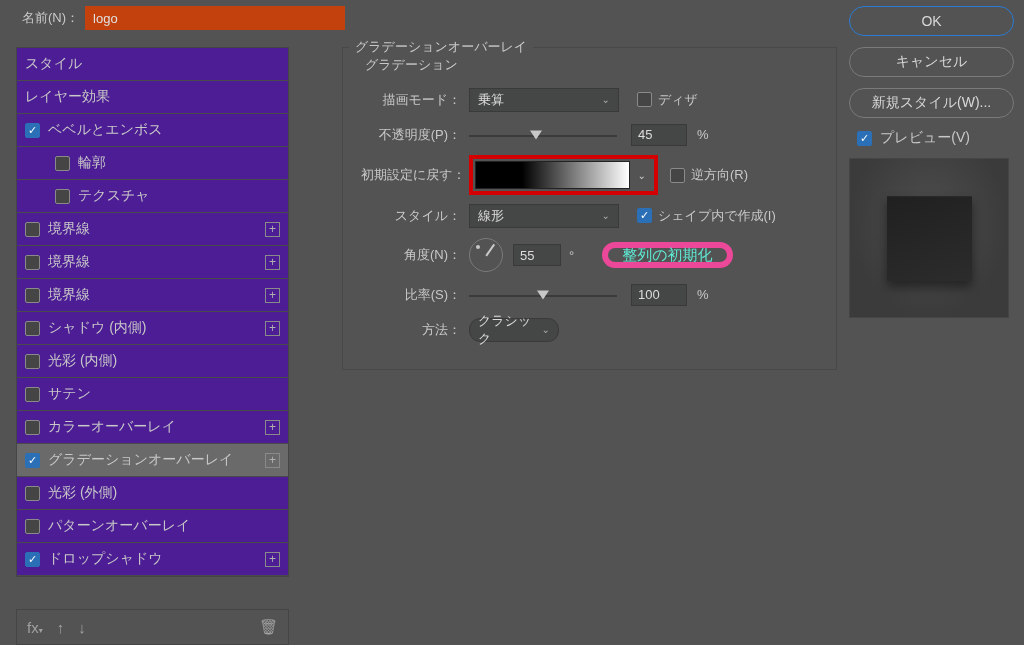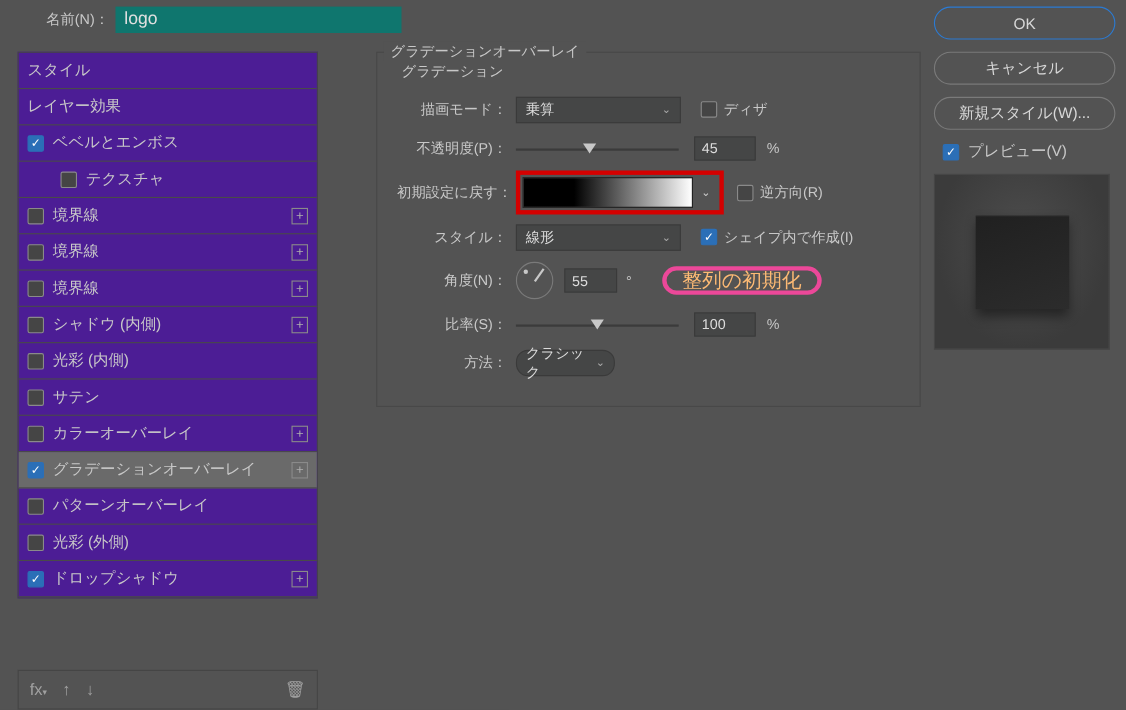--- a/index.html
+++ b/index.html
@@ -1,20 +1,20 @@
 <!DOCTYPE html>
 <html><head>
 <meta charset="utf-8">
 <style>
   * { box-sizing: border-box; margin: 0; padding: 0; font-family: "Meiryo", "Hiragino Kaku Gothic Pro", sans-serif; }
   body { background: #535353; color: #c8c8c8; font-size: 13px; width: 1024px; height: 645px; overflow: hidden; }
 
   
-  .name-row { position: absolute; left: 22px; top: 6px; display: flex; align-items: center; gap: 6px; margin-left: 20px; }
-  .name-input { background: #0f766e; border: none; color: #e0e0e0; padding: 3px 8px; width: 260px; height: 24px; font-size: 16px; }
+  .name-row { position: absolute; left: 22px; top: 6px; display: flex; align-items: center; gap: 6px; }
+  .name-input { background: #c2410c; border: none; color: #e0e0e0; padding: 3px 8px; width: 260px; height: 24px; font-size: 13px; }
 
   
   .sidebar { position: absolute; left: 16px; top: 47px; width: 273px; background: #4c1d95; border: 1px solid #454545; }
   .side-item { display: flex; align-items: center; justify-content: space-between; padding: 0 8px; height: 33px; border-bottom: 1px solid #4a4a4a; font-size: 14px; cursor: pointer; }
   .side-item.selected { background: #6a6a6a; }
   .side-item .lbl { display: flex; align-items: center; gap: 8px; }
   .side-sub { padding-left: 30px; }
   .cb { width: 15px; height: 15px; border: 1px solid #8a8a8a; background: #454545; display: inline-flex; align-items: center; justify-content: center; font-size: 11px; border-radius: 2px; }
   .cb.checked { background: #2b6fb7; border-color: #2b6fb7; color: #fff; }
   .plus-box { width: 15px; height: 15px; border: 1px solid #8a8a8a; display: inline-flex; align-items: center; justify-content: center; font-size: 12px; color: #b0b0b0; }
@@ -41,21 +41,21 @@
   .slider-thumb { position:absolute; top:50%; transform:translate(-50%,-50%); width:0; height:0; border-left:6px solid transparent; border-right:6px solid transparent; border-top:9px solid #c8c8c8; }
 
   .grad-preview { width:155px; height:28px; background:linear-gradient(to right,#000 0%,#000 30%,#fff 100%); border:1px solid #222; position:relative; }
   .grad-wrap { border:4px solid #d40000; padding:2px 24px 2px 2px; display:inline-flex; align-items:center; position:relative; }
   .grad-chev { position:absolute; right:8px; top:50%; transform:translateY(-50%); font-size:10px; color:#ccc; }
 
   .angle-dial { width:34px; height:34px; border:1px solid #7a7a7a; border-radius:50%; position:relative; }
   .angle-dial .needle { position:absolute; left:50%; top:50%; width:14px; height:1.5px; background:#c8c8c8; transform-origin:left center; transform:rotate(-55deg); }
   .angle-dial .dot { position:absolute; left:6px; top:6px; width:4px; height:4px; background:#c8c8c8; border-radius:50%; }
 
-  .btn { background: transparent; border: 4px solid #ec4899; color: #fdba74; padding: 4px 14px; border-radius: 14px; font-size: 18px; cursor: pointer; height: 26px; display:inline-flex; align-items:center; }
+  .btn { background: transparent; border: 6px solid #ec4899; color: #5eead4; padding: 4px 14px; border-radius: 14px; font-size: 15px; cursor: pointer; height: 26px; display:inline-flex; align-items:center; }
 
   .reset-row { display:flex; justify-content:center; gap:20px; margin-top:18px; }
 
   
   .right { position: absolute; right: 10px; top: 6px; width: 165px; display:flex; flex-direction:column; gap:11px; }
   .big-btn { border:1px solid #7a7a7a; color:#d8d8d8; border-radius:16px; height:30px; display:flex; align-items:center; justify-content:center; font-size:14px; cursor:pointer; }
   .big-btn.ok { border-color:#2b7bd4; }
   .preview-check { display:flex; align-items:center; gap:8px; padding-left:8px; font-size:14px; }
   .preview-box { width:160px; height:160px; background:radial-gradient(ellipse at 50% 40%, #4e4e4e 0%, #3b3b3b 70%); border:1px solid #454545; display:flex; align-items:center; justify-content:center; }
   .preview-box .inner { width:85px; height:85px; background:linear-gradient(160deg,#202020,#2c2c2c); box-shadow:0 6px 10px rgba(0,0,0,.45), inset 0 1px 1px rgba(255,255,255,.04); }
@@ -81,20 +81,26 @@
     </div>
     <div class="side-item">
       <div class="lbl">
         <span class="cb checked">✓</span>
         <span>ベベルとエンボス</span>
       </div>
     </div>
     <div class="side-item">
       <div class="lbl side-sub">
         <span class="cb"></span>
+        <span>輪郭</span>
+      </div>
+    </div>
+    <div class="side-item">
+      <div class="lbl side-sub">
+        <span class="cb"></span>
         <span>テクスチャ</span>
       </div>
     </div>
     <div class="side-item">
       <div class="lbl">
         <span class="cb"></span>
         <span>境界線</span>
       </div>
       <span class="plus-box">+</span>
     </div>
@@ -141,27 +147,27 @@
     <div class="side-item selected">
       <div class="lbl">
         <span class="cb checked">✓</span>
         <span>グラデーションオーバーレイ</span>
       </div>
       <span class="plus-box">+</span>
     </div>
     <div class="side-item">
       <div class="lbl">
         <span class="cb"></span>
+        <span>光彩 (外側)</span>
+      </div>
+    </div>
+    <div class="side-item">
+      <div class="lbl">
+        <span class="cb"></span>
         <span>パターンオーバーレイ</span>
-      </div>
-    </div>
-    <div class="side-item">
-      <div class="lbl">
-        <span class="cb"></span>
-        <span>光彩 (外側)</span>
       </div>
     </div>
     <div class="side-item">
       <div class="lbl">
         <span class="cb checked">✓</span>
         <span>ドロップシャドウ</span>
       </div>
       <span class="plus-box">+</span>
     </div>
   </div>

